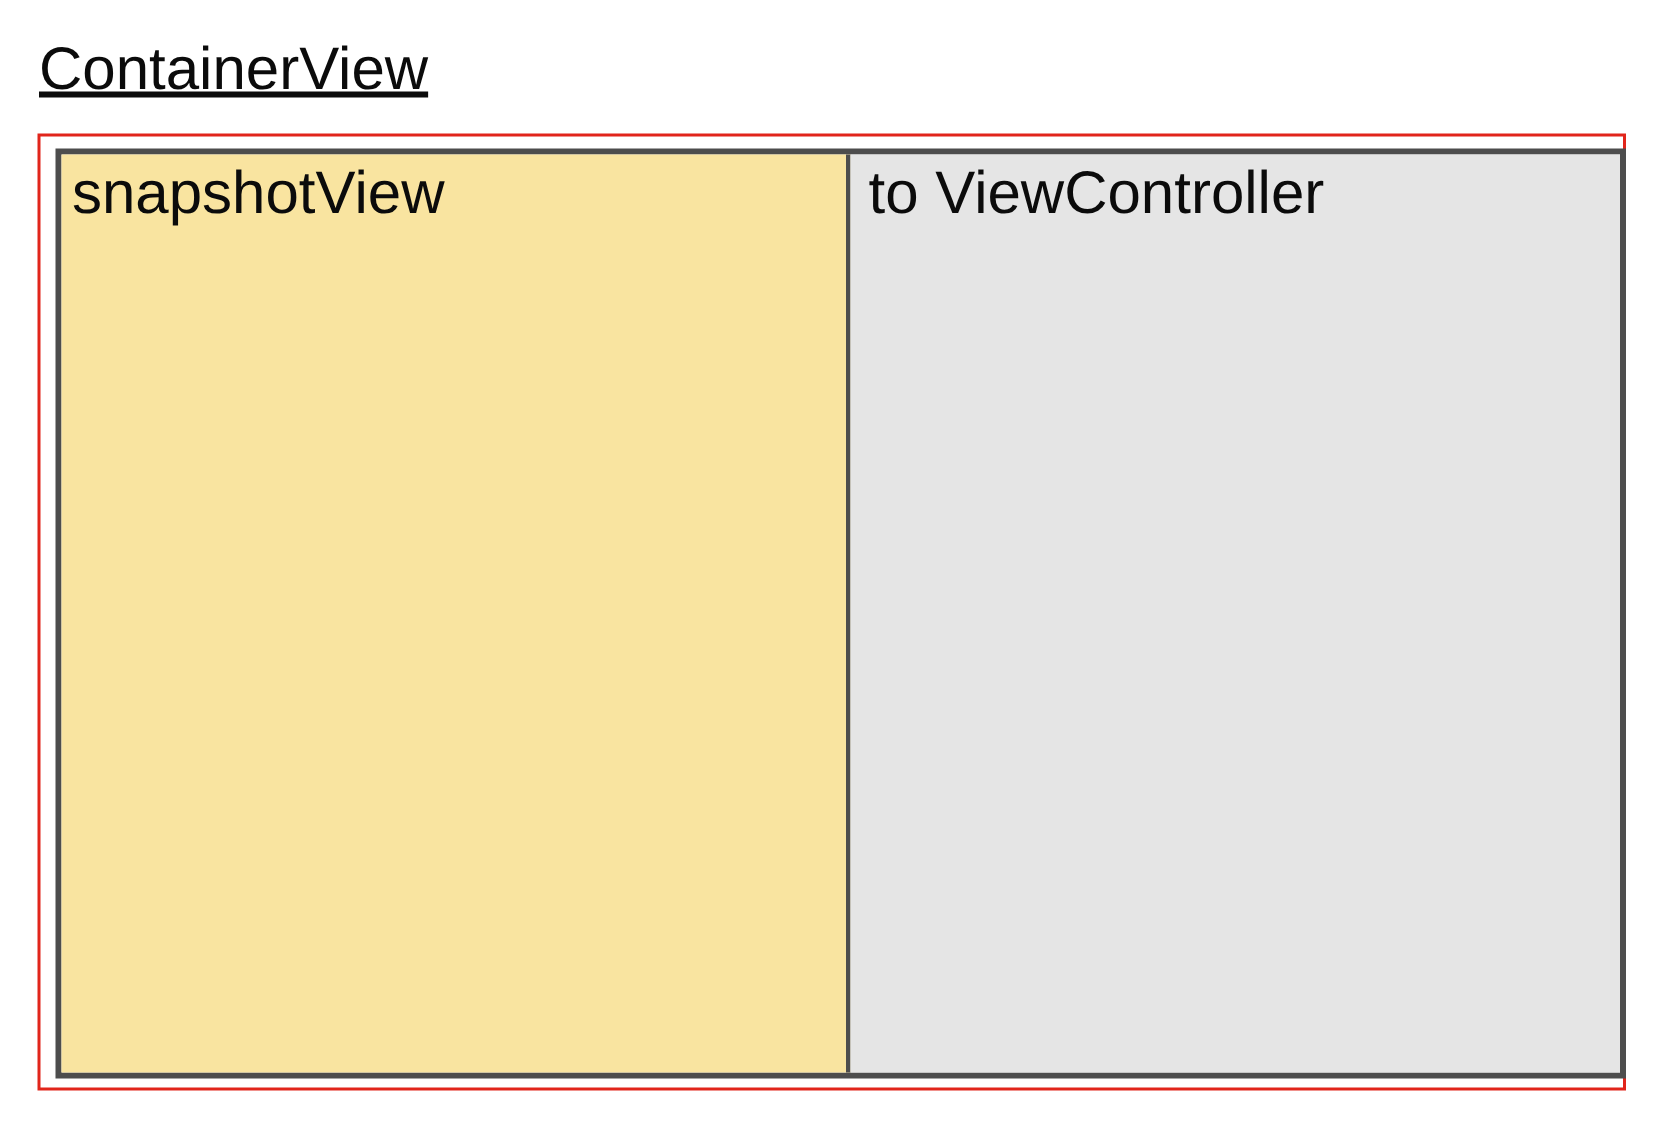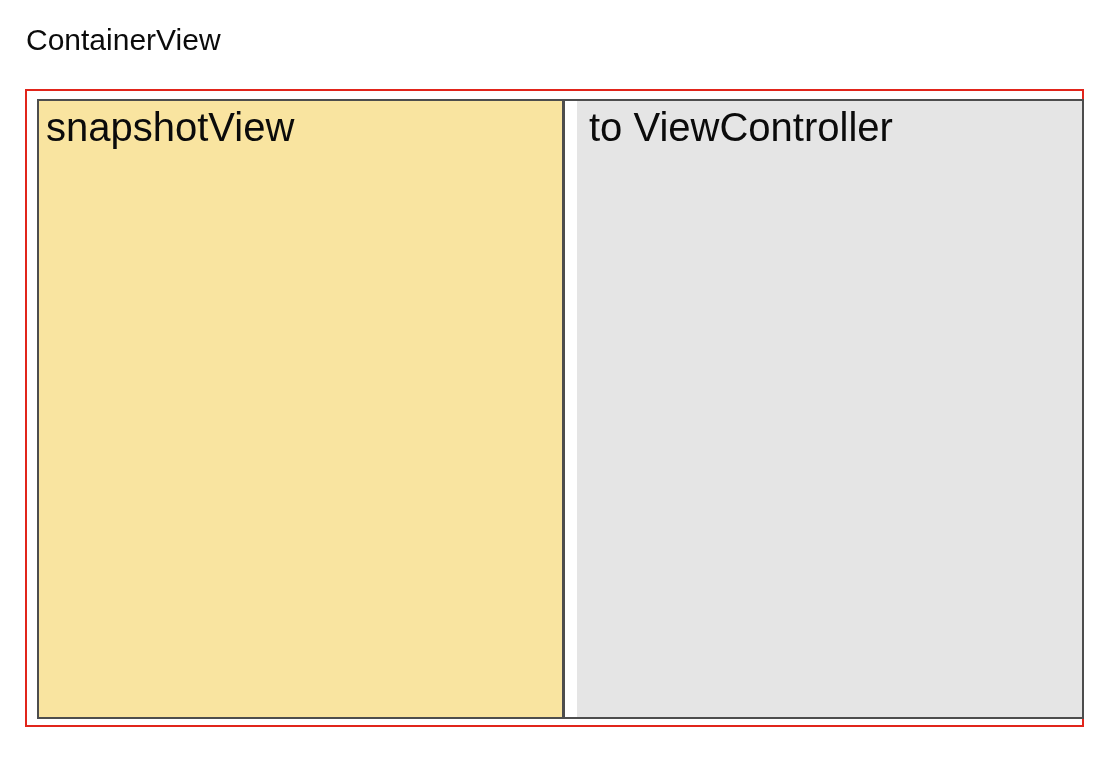--- a/index.html
+++ b/index.html
@@ -12,45 +12,45 @@
     width: 1116px;
     height: 760px;
     overflow: hidden;
     font-family: "Liberation Sans", sans-serif;
     color: #0b0b0b;
   }
   .diagram-title {
     position: absolute;
     left: 26px;
     top: 22px;
-    font-size: 30px;
+    font-size: 40px;
     line-height: 1.2;
     white-space: nowrap;
+    text-decoration: underline;
   }
   .outer-frame {
     position: absolute;
     left: 25px;
     top: 89px;
     width: 1059px;
     height: 638px;
     border: 2px solid #e1251b;
     box-sizing: border-box;
   }
   .inner-box {
     position: absolute;
     left: 10px;
     top: 8px;
     right: -2px;
     bottom: 6px;
-    border: 2px solid #c4b5fd;
+    border: 4px solid #c4b5fd;
     box-sizing: border-box;
     display: flex;
     flex-direction: row;
     align-items: stretch;
-    gap: 12px;
   }
   .panel {
     box-sizing: border-box;
     font-size: 40px;
     line-height: 1.2;
     padding: 2px 10px;
     overflow: hidden;
   }
   .panel-left {
     flex: none;

